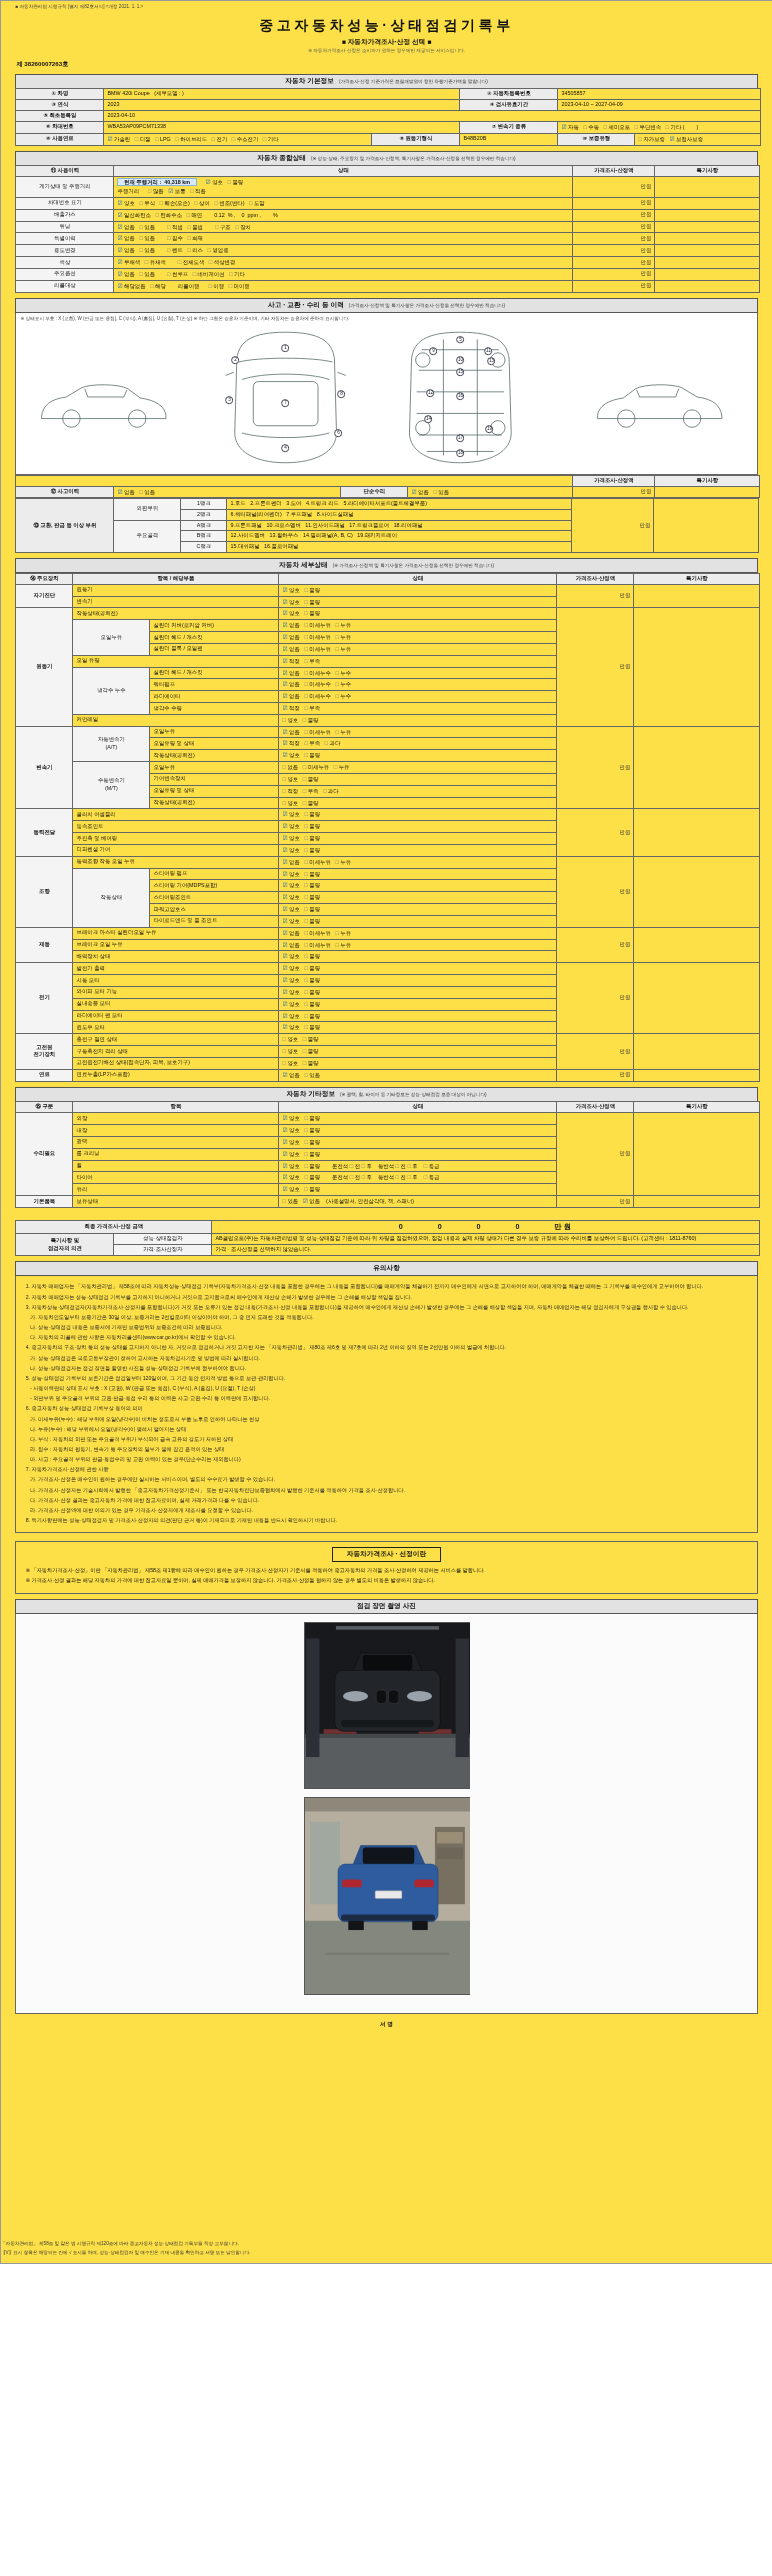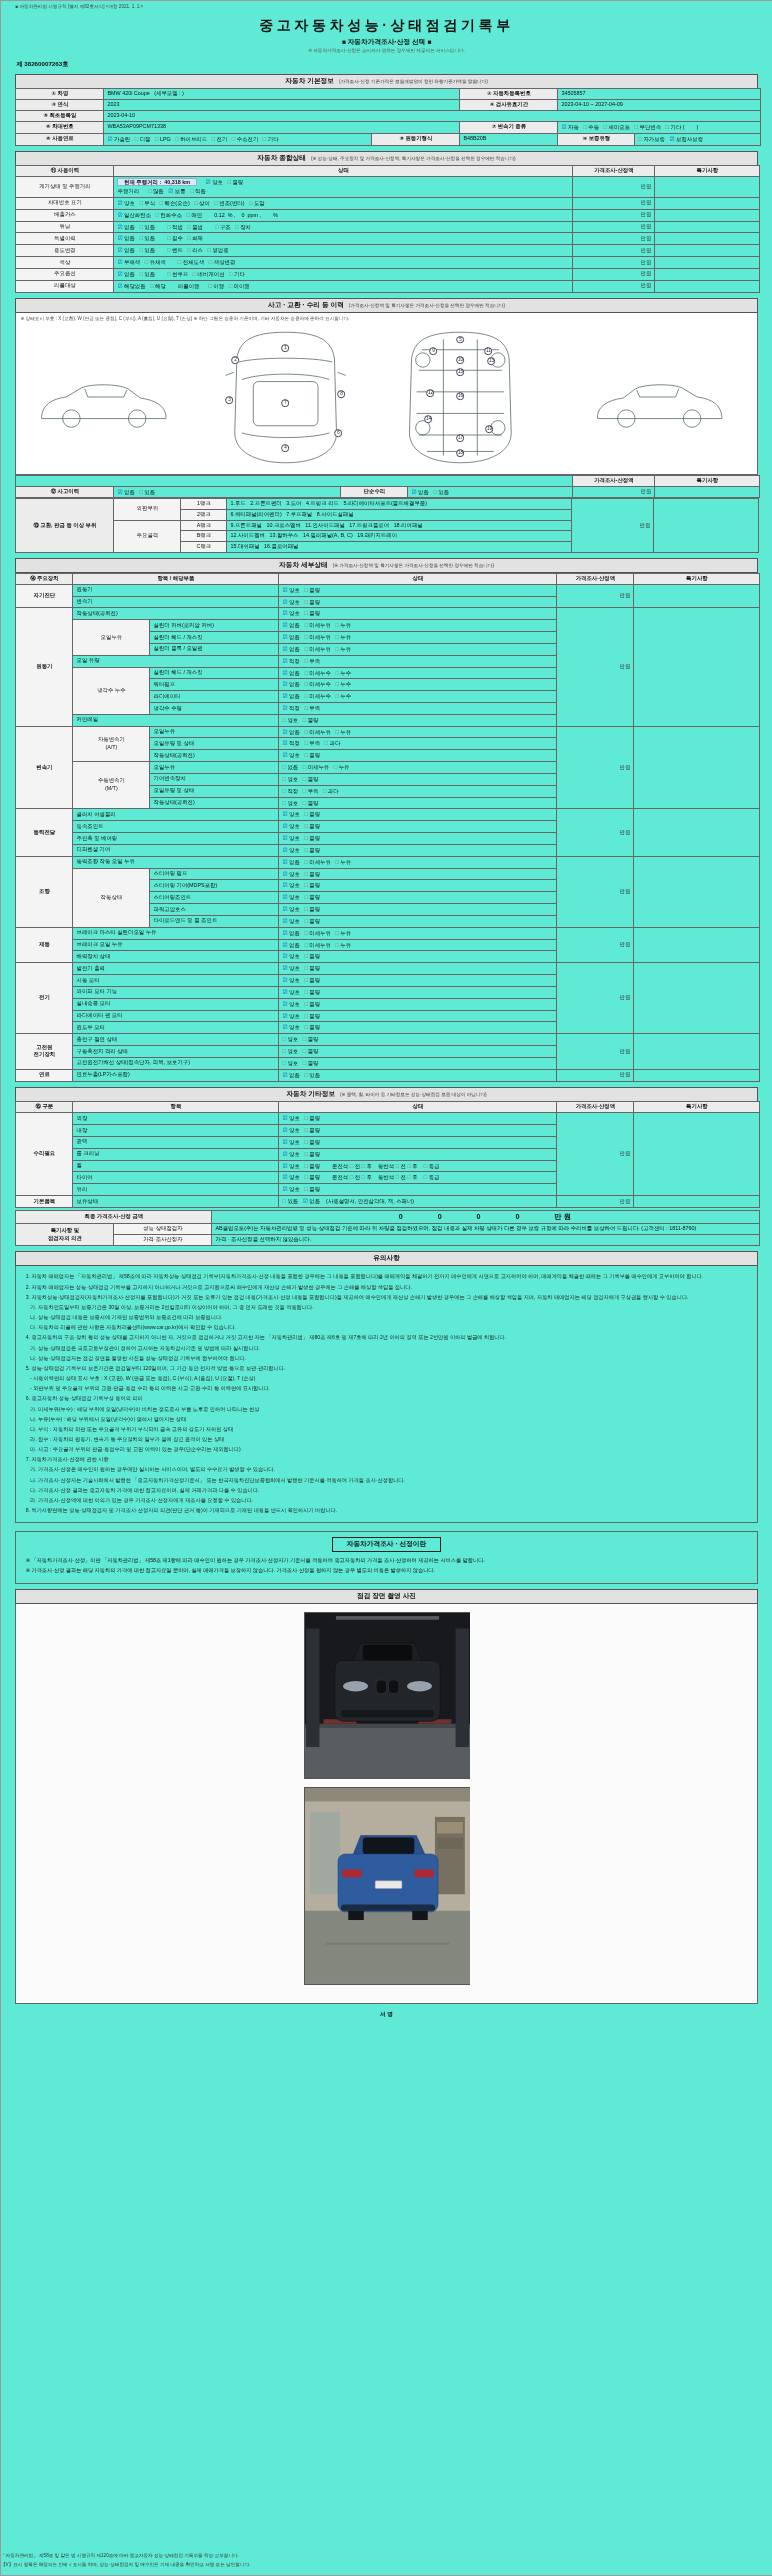--- a/index.html
+++ b/index.html
@@ -1,17 +1,17 @@
 <!DOCTYPE html>
 <html style="font-size:8.2px"><head>
 <meta charset="utf-8">
 <style>
 *{box-sizing:border-box;margin:0;padding:0}
 body{width:773px;background:#fff;font-family:"Liberation Sans","DejaVu Sans",sans-serif;color:#111}
-.page{width:773px;height:2576px;position:relative;background:#5eead4;border:0.5px solid #9a9a9a;padding:3.1px 14.4px;overflow:hidden}
+.page{width:773px;height:2264px;position:relative;background:#fde047;border:0.5px solid #9a9a9a;padding:3.1px 14.4px;overflow:hidden}
 .tiny{font-size:4.6px;color:#444}
 .title{text-align:center;font-size:14px;font-weight:bold;letter-spacing:3.6px;margin-top:8.2px}
 .subtitle{text-align:center;font-size:6.7px;font-weight:bold;margin-top:3.1px}
 .subnote{text-align:center;font-size:4.6px;color:#555;margin-top:1px}
 .docno{font-size:6.2px;font-weight:bold;margin:6.2px 0 1.5px 1px}
 .secbar{background:#e2e2e2;border:0.5px solid #555;text-align:center;font-weight:bold;font-size:6.7px;padding:2.1px 0;margin-top:5.2px}
 .secnote{font-size:4.6px;font-weight:normal;color:#333;margin-left:3.1px}
 table{border-collapse:collapse;width:100%;table-layout:fixed;margin-top:-0.5px}
 td{border:0.5px solid #666;font-size:5.4px;padding:1px 3.1px;vertical-align:middle;white-space:pre-wrap;word-break:break-all;line-height:1.45}
 td.hd{background:#ececec;text-align:center;font-weight:bold}
@@ -564,21 +564,21 @@
         <tr>
           <td class="grp">기본품목</td>
           <td colspan="2">보유상태</td>
           <td><span class="ck">□</span> 있음   <span class="ck on">☑</span> 없음    (사용설명서, 안전삼각대, 잭, 스패너)</td>
           <td class="price">만원</td>
           <td></td>
         </tr>
       </tbody>
   </table>
 
-  <table style="margin-top:2px">
+  <table style="margin-top:12px">
     <colgroup>
         <col style="width:98px">
         <col style="width:98px">
         <col style="width:361px">
         <col style="width:82px">
         <col style="width:105px">
       </colgroup>
     <tbody>
         <tr>
           <td colspan="2" class="hd">최종 가격조사·산정 금액</td>

